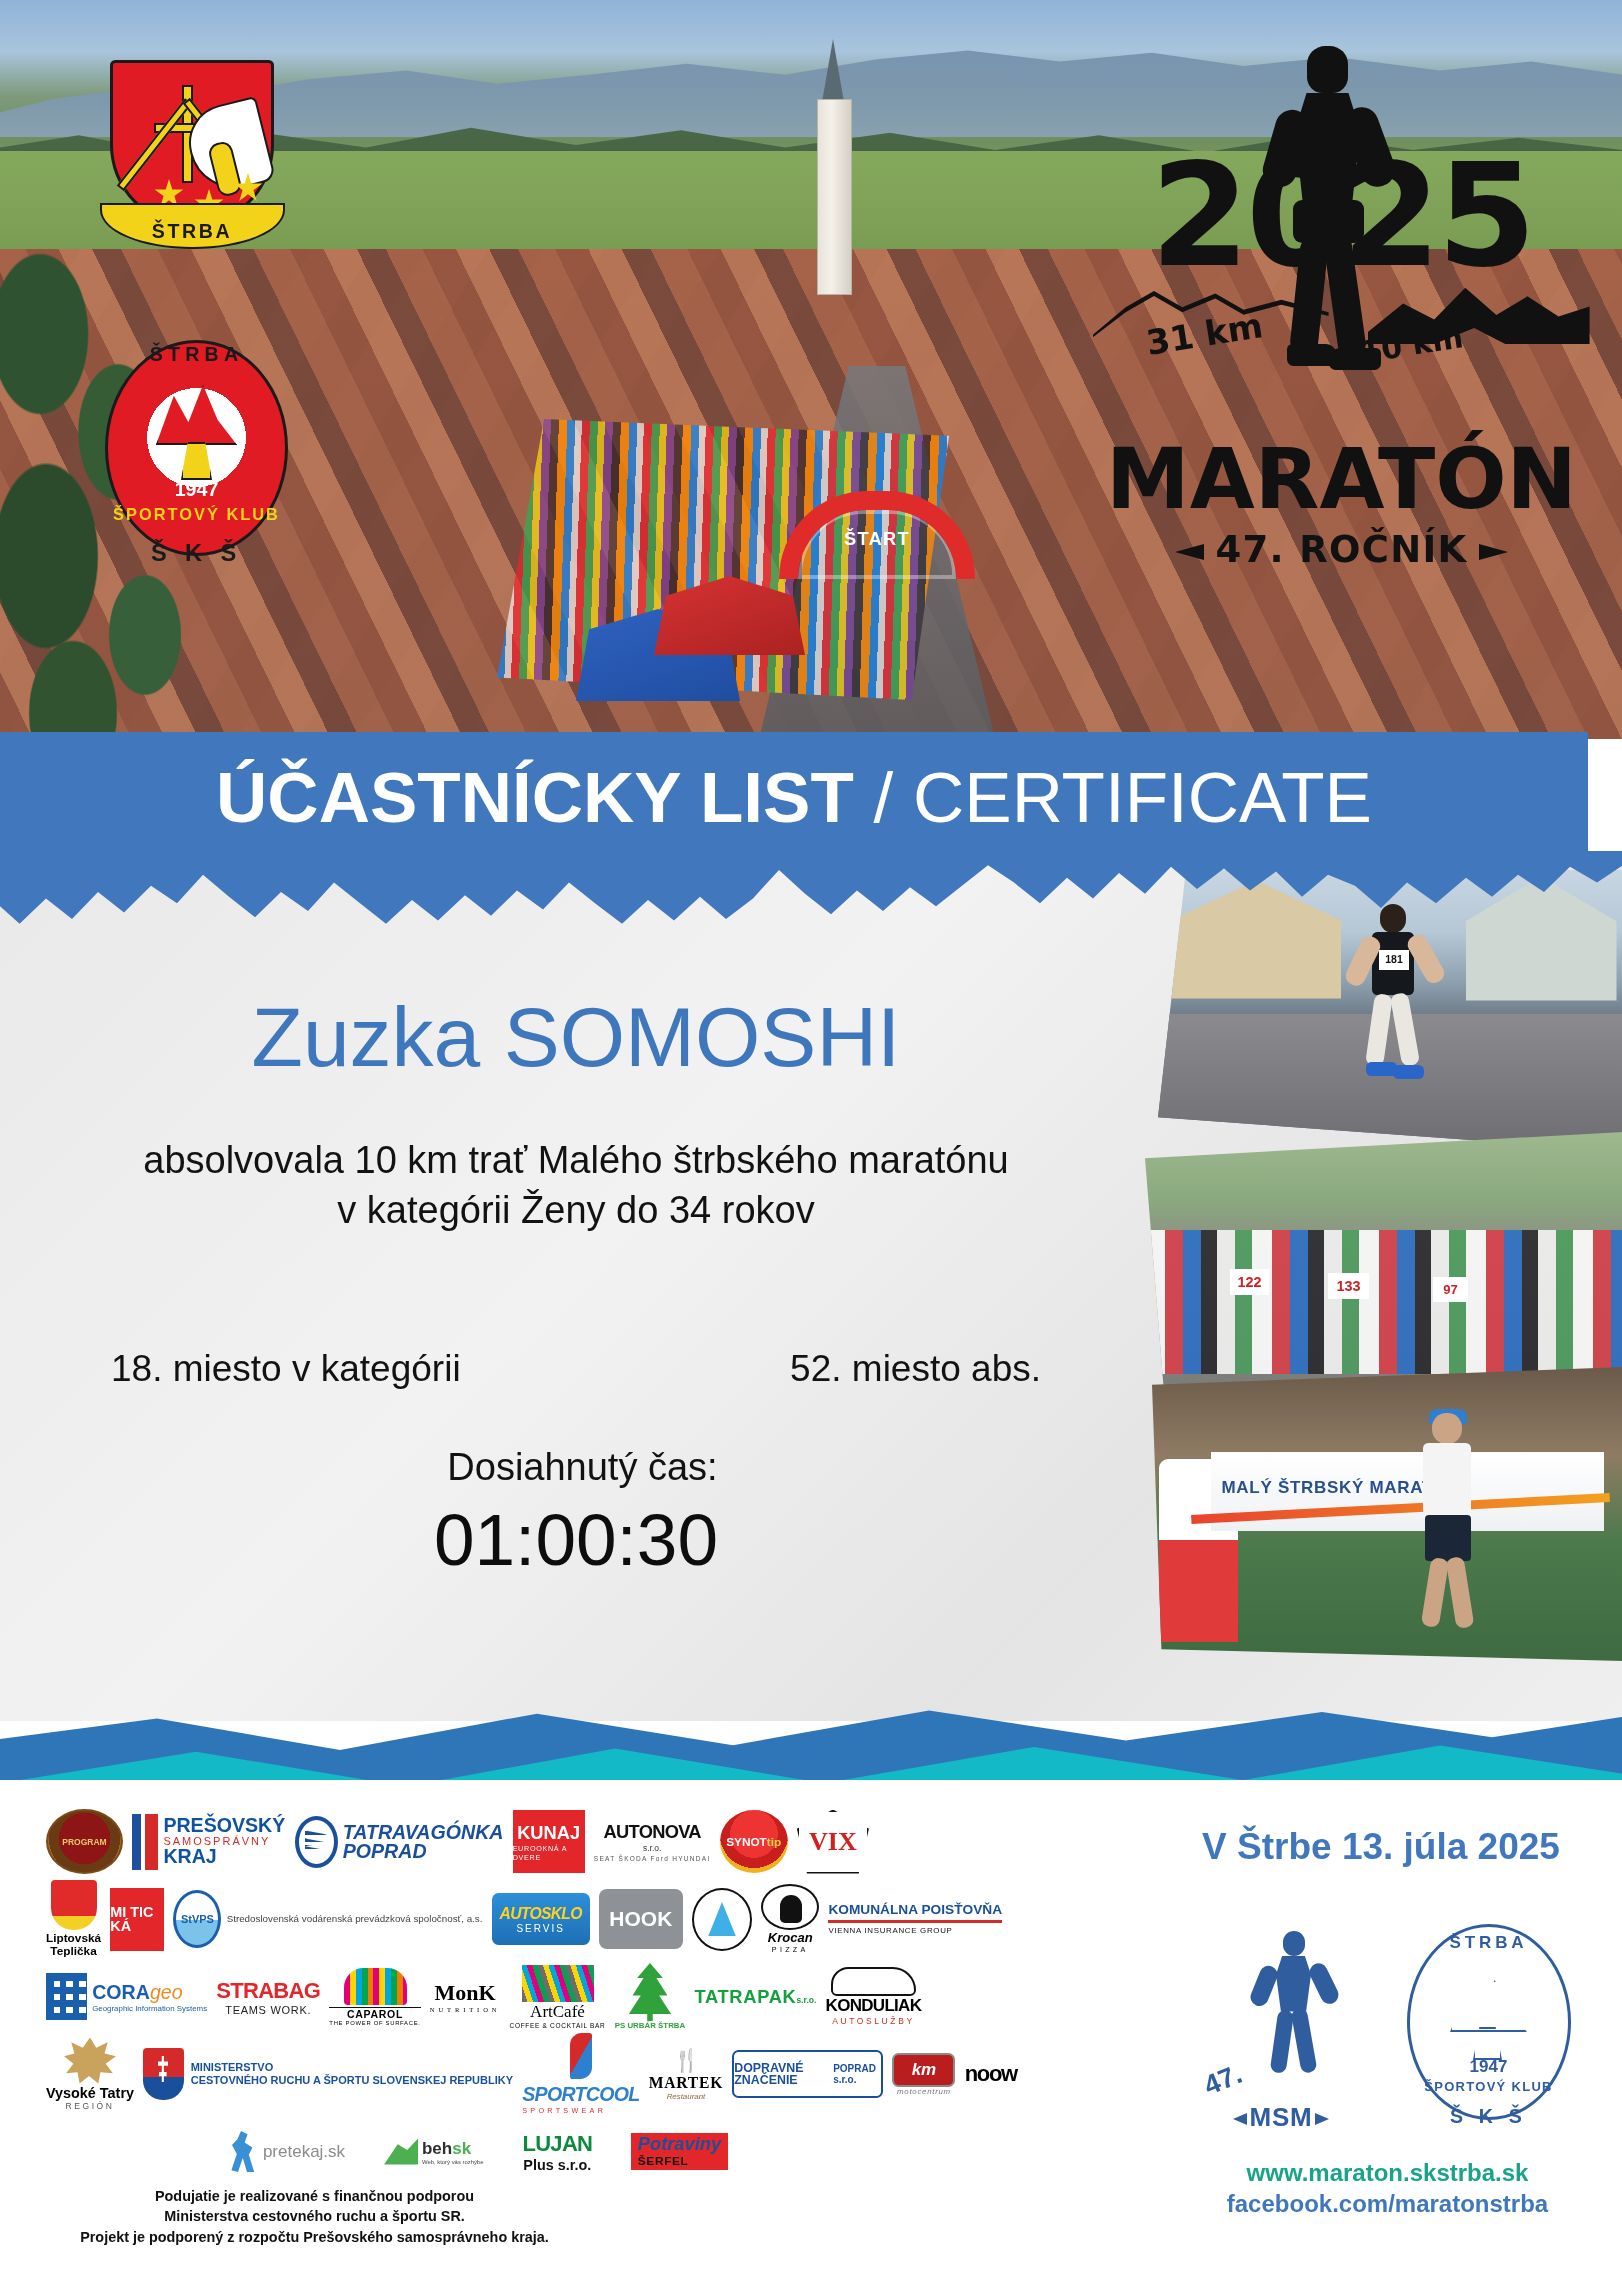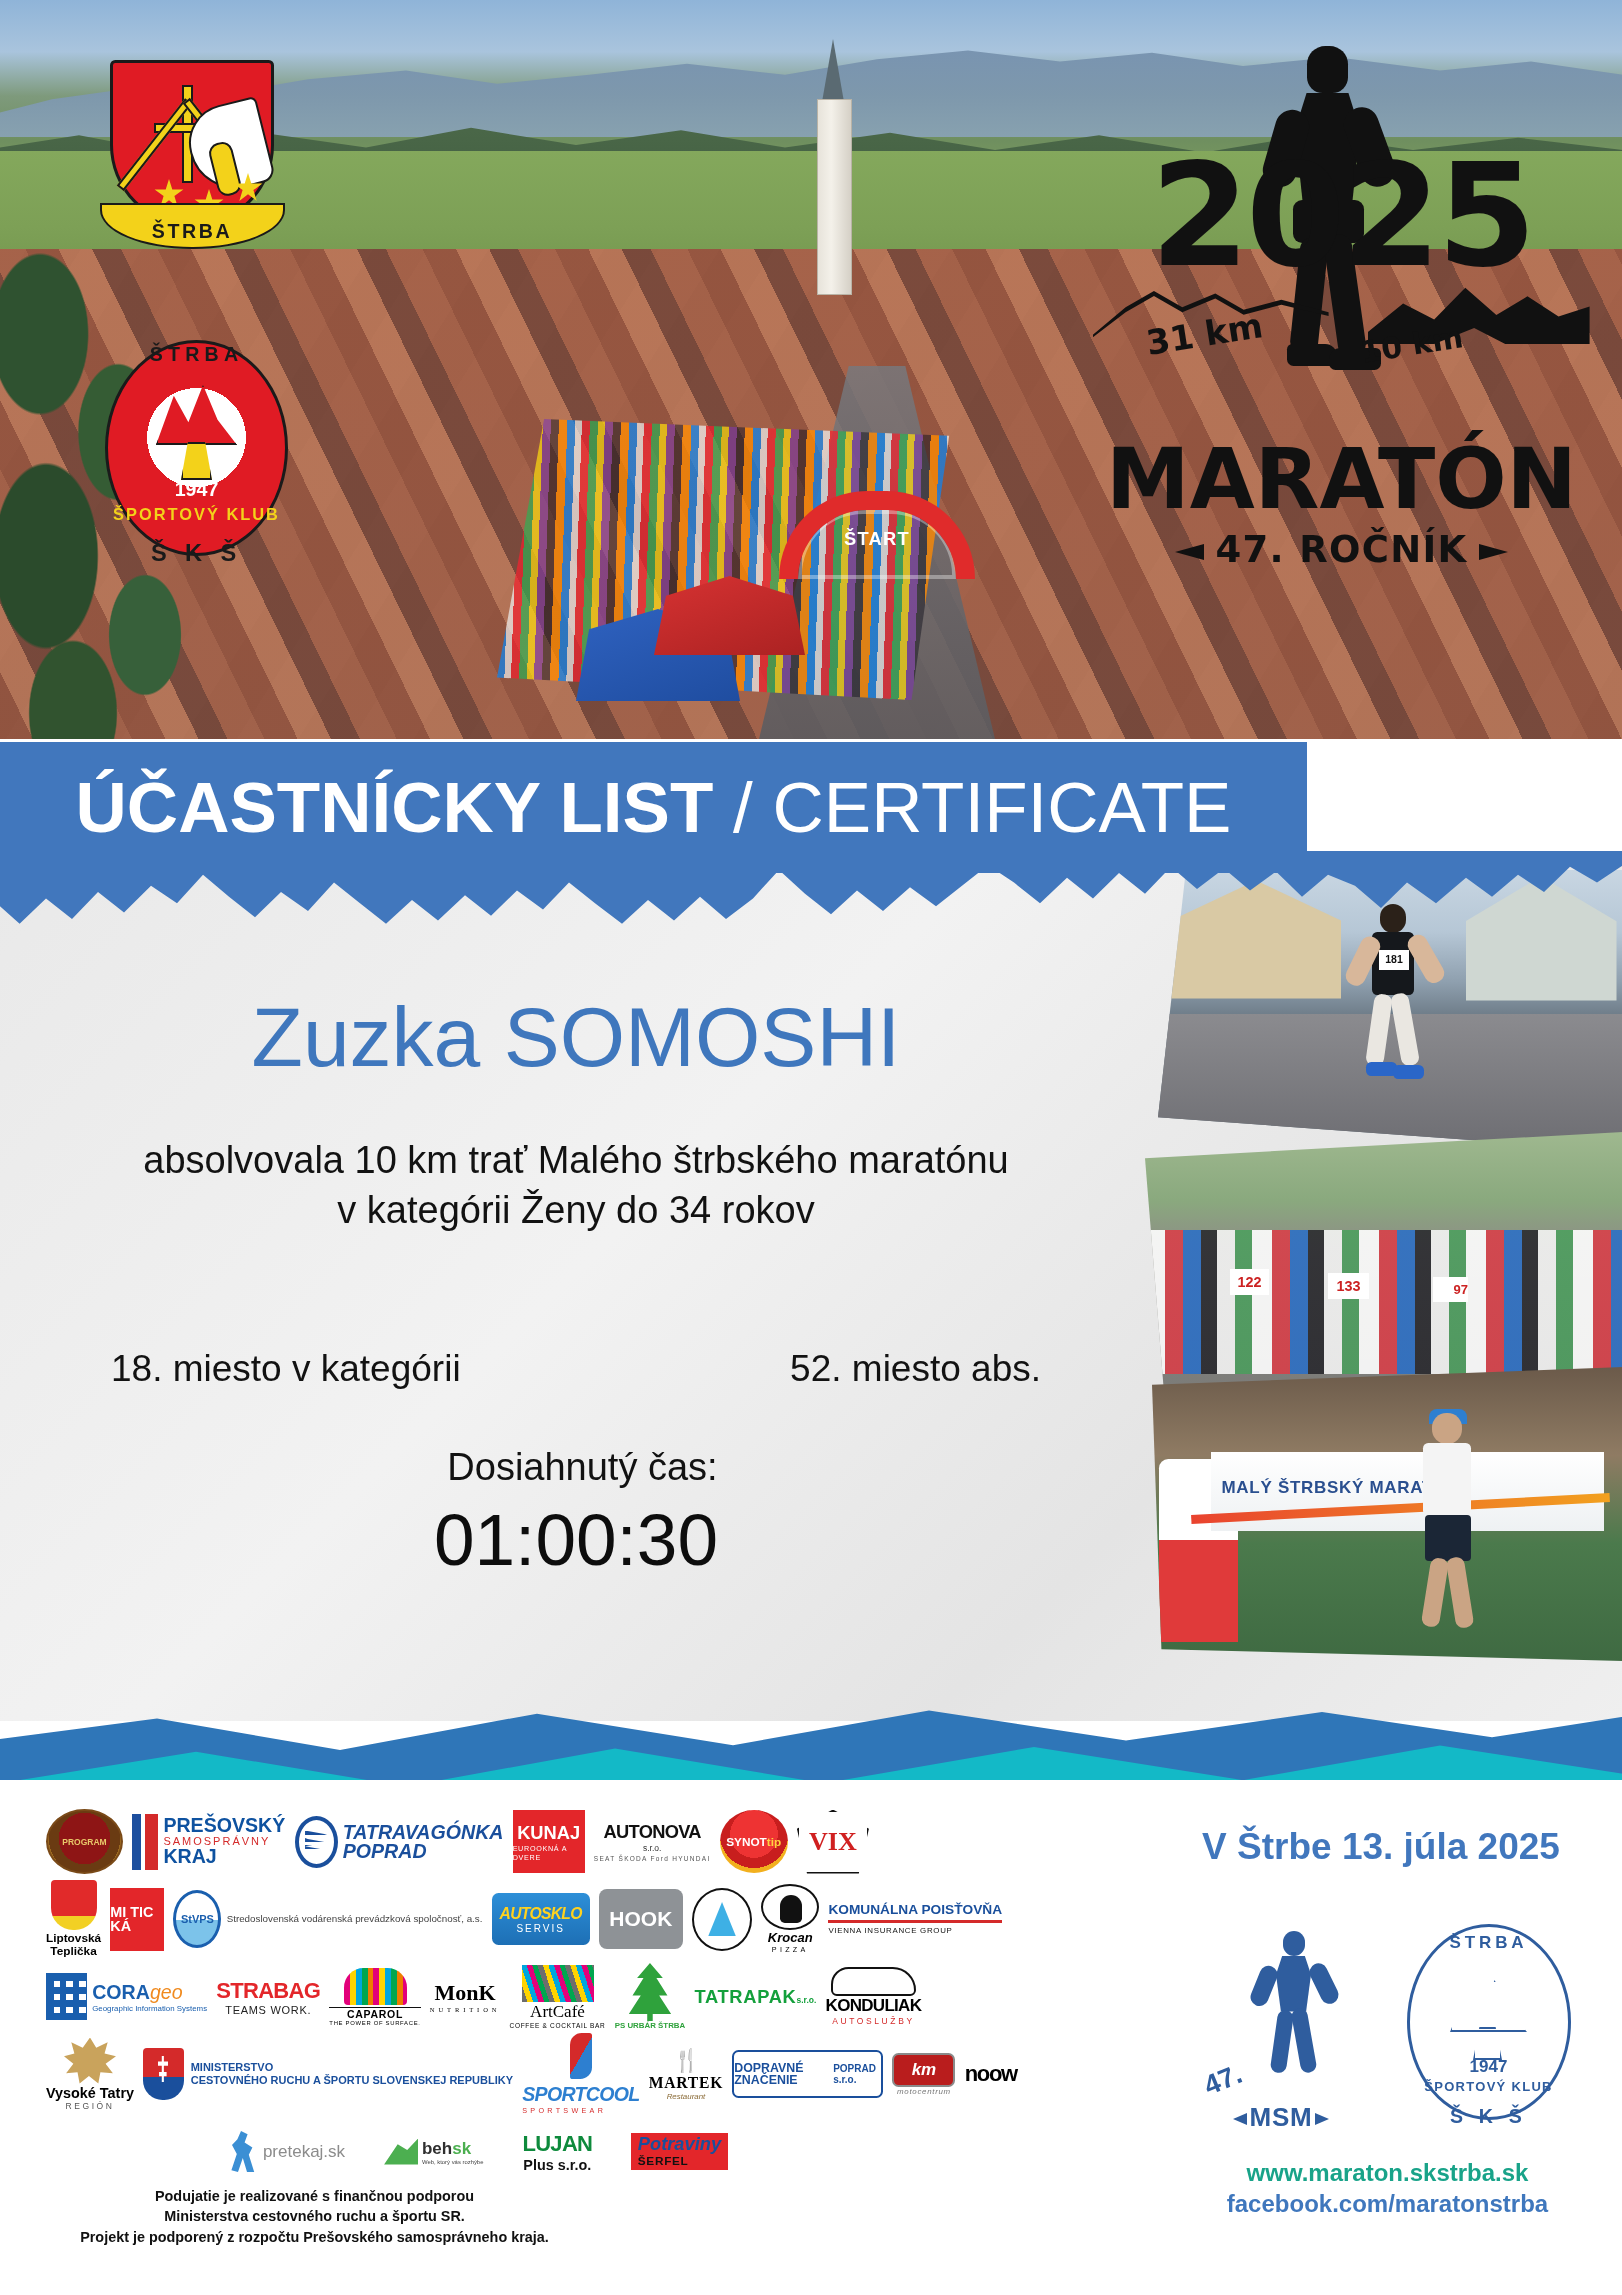--- a/index.html
+++ b/index.html
@@ -245,25 +245,24 @@
     position:absolute; left:0; top:489px; width:537px; text-align:center;
     font-size:37px; font-weight:800; letter-spacing:1.3px;
     font-family:"DejaVu Sans", sans-serif;
   }
   .evlogo .l3 .ar { display:inline-block; width:0;height:0;vertical-align:middle;margin:0 11.8px; }
   .evlogo .l3 .arL { border-top:8.5px solid transparent;border-bottom:8.5px solid transparent;border-right:29px solid #111; }
   .evlogo .l3 .arR { border-top:8.5px solid transparent;border-bottom:8.5px solid transparent;border-left:29px solid #111; }
 
   
   .banner {
-    position:absolute; left:0; top:732px; width:1307px; height:131px;
+    position:absolute; left:0; top:732px; width:1588px; height:131px;
     background:#4177bd;
     display:flex; align-items:center; justify-content:center;
     z-index:5;
-    margin-top:10px;
   }
   .banner h1 {
     font-size:71px; line-height:1; color:#fff; white-space:nowrap;
     font-family:"Liberation Sans", sans-serif;
   }
   .banner h1 .b { font-weight:bold; }
   .banner h1 .n { font-weight:normal; }
 
   
   .banner-jag {
@@ -328,21 +327,21 @@
   }
   .ph2 .crowdrow {
     position:absolute; left:0; top:98px; width:100%; height:144px;
     background:repeating-linear-gradient(90deg,
       rgba(255,255,255,.9) 0 19.6px, rgba(220,60,70,.85) 19.6px 38px,
       rgba(40,110,200,.85) 38px 56px, rgba(30,30,36,.8) 56px 72px,
       rgba(250,250,250,.85) 72px 90px, rgba(70,160,90,.8) 90px 107px);
   }
   .ph2 .bibA { position:absolute; left:85px; top:137px; width:39px; height:26px; background:#fff; color:#c22; font-size:14.4px; font-weight:bold; text-align:center; line-height:26px; }
   .ph2 .bibB { position:absolute; left:183px; top:141px; width:41px; height:26px; background:#fff; color:#c22; font-size:14.4px; font-weight:bold; text-align:center; line-height:26px; }
-  .ph2 .bibC { position:absolute; left:288px; top:145px; width:35px; height:25px; background:#fff; color:#c22; font-size:13px; font-weight:bold; text-align:right; line-height:25px; }
+  .ph2 .bibC { position:absolute; left:288px; top:145px; width:35px; height:25px; background:#fff; color:#c22; font-size:13px; font-weight:bold; text-align:center; line-height:25px; }
 
   .ph3 {
     left:46px; top:497px; width:471px; height:294px;
     background:linear-gradient(180deg,#6b5a4a 0%,#8f7b63 30%,#4b7a4c 60%,#3f6a42 100%);
     clip-path:polygon(0 6%,100% 0,100% 100%,2% 96%);
   }
   .ph3 .bannerw { position:absolute; left:59px; top:85px; width:393px; height:79px; background:linear-gradient(180deg,#ffffff,#eef1f3); }
   .ph3 .bannerw::after { content:"MALÝ ŠTRBSKÝ MARATÓN"; position:absolute; left:10.5px; top:26px; font-size:17px; color:#2a4f8f; font-weight:bold; letter-spacing:0.7px; }
   .ph3 .finisher { position:absolute; left:249px; top:46px; width:92px; height:222px; }
   .ph3 .finisher .h { position:absolute; left:31px; top:0; width:30px; height:31px; background:#caa484; border-radius:14.4px; }

